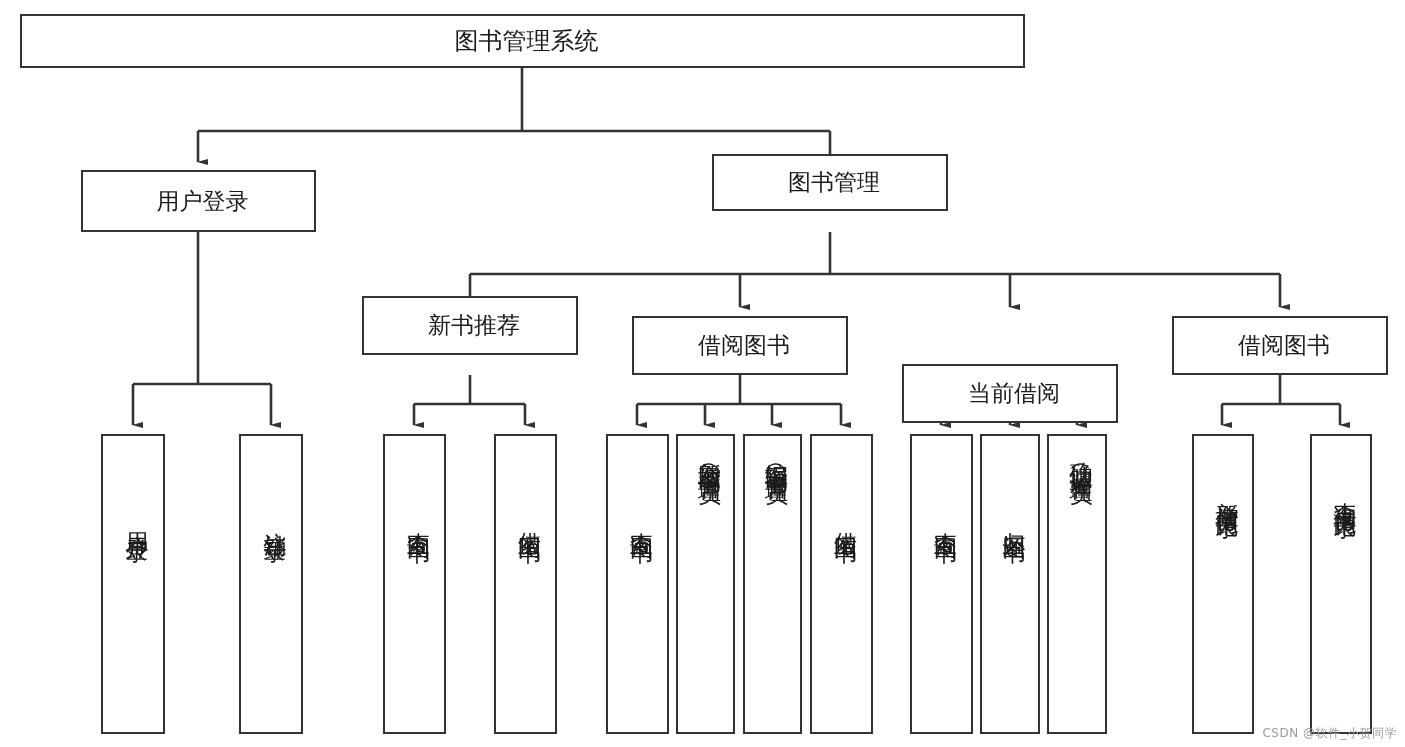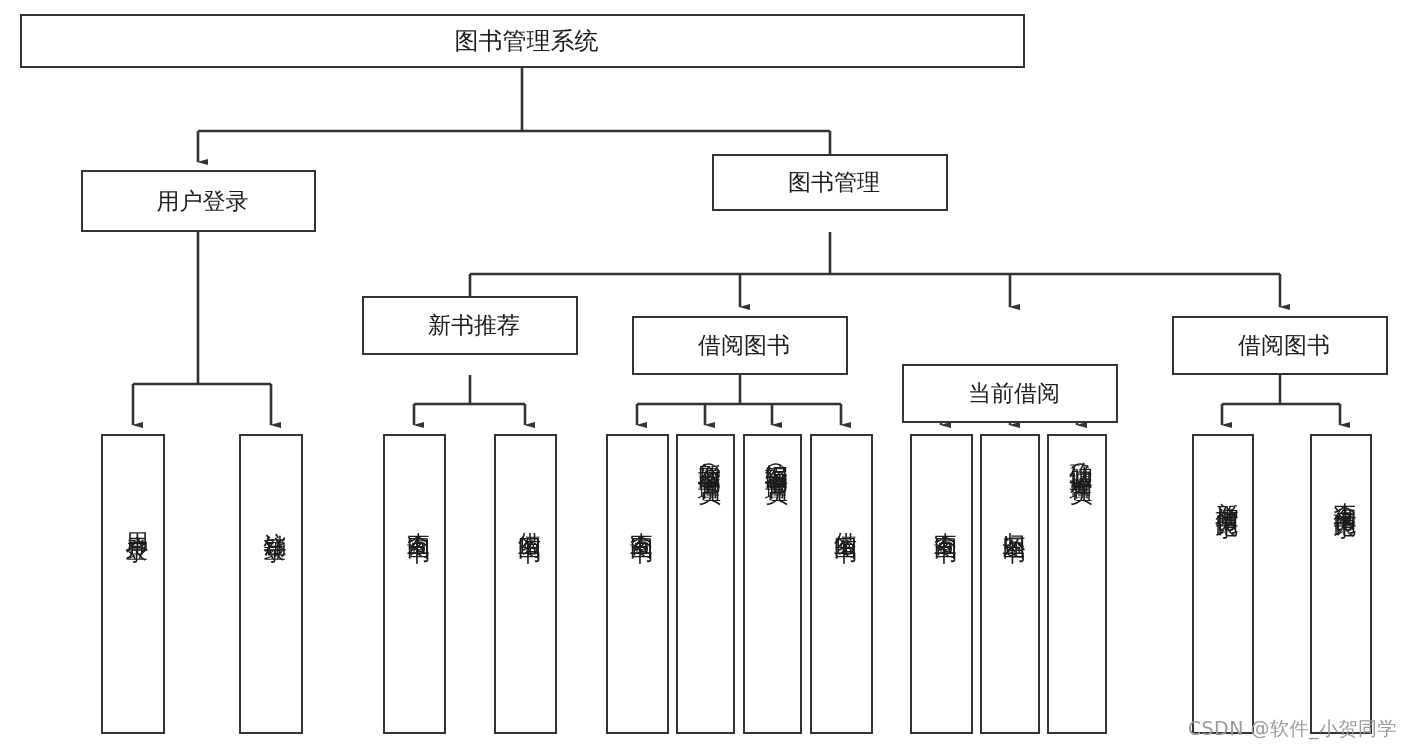--- a/index.html
+++ b/index.html
@@ -60,21 +60,21 @@
     writing-mode: vertical-rl;
     text-orientation: upright;
     font-size: 23px;
     letter-spacing: 3px;
     line-height: 1;
   }
   #watermark {
     position: absolute;
     right: 8px;
     bottom: 5px;
-    font-size: 19px;
+    font-size: 12px;
     color: #9a9a9a;
     letter-spacing: 0.5px;
     z-index: 5;
     white-space: nowrap;
   }
 </style>
 </head>
 <body>
 
 <div id="diagram">

